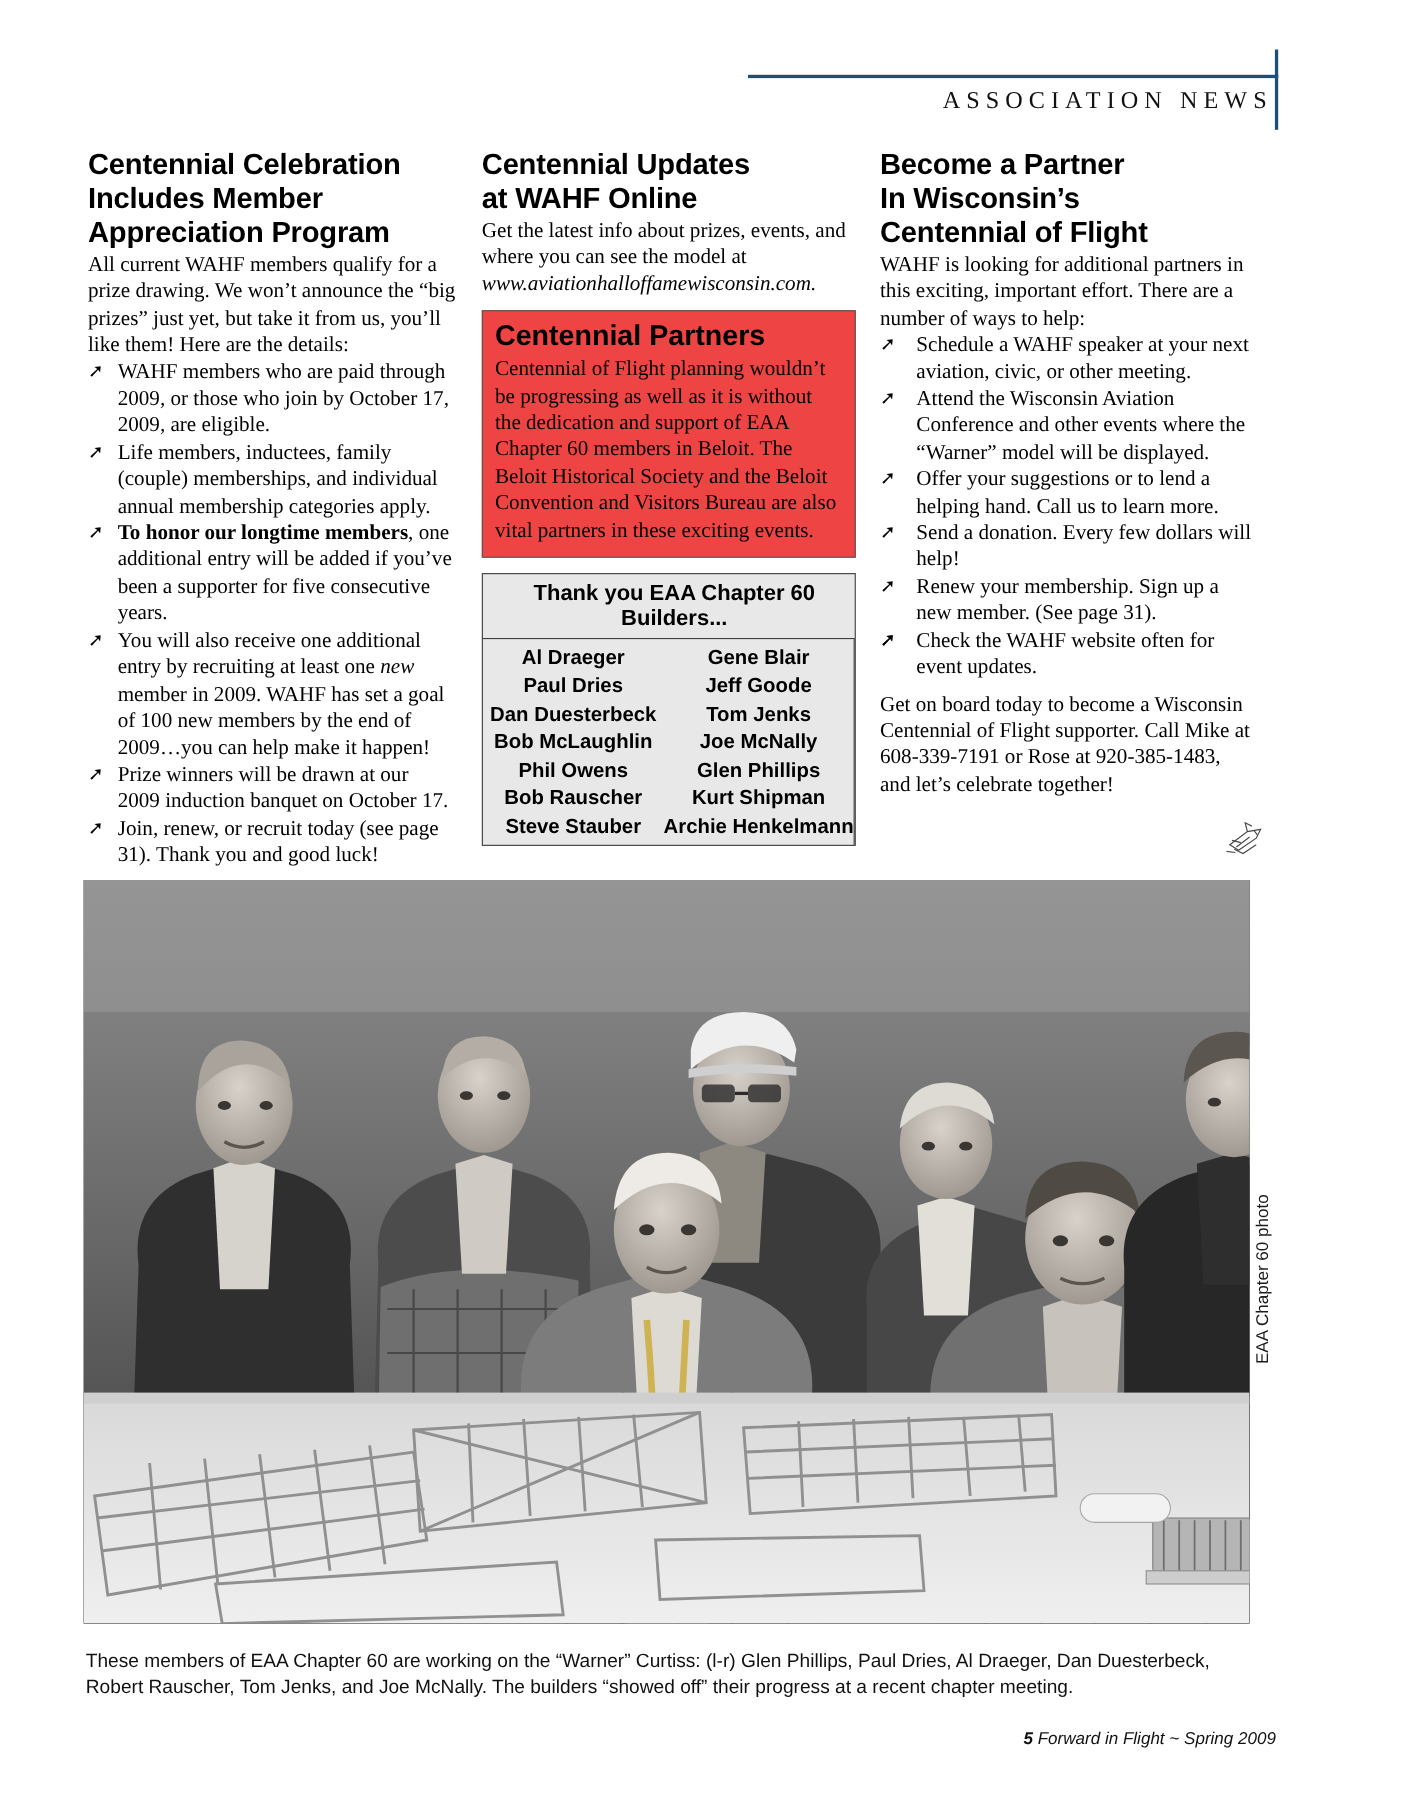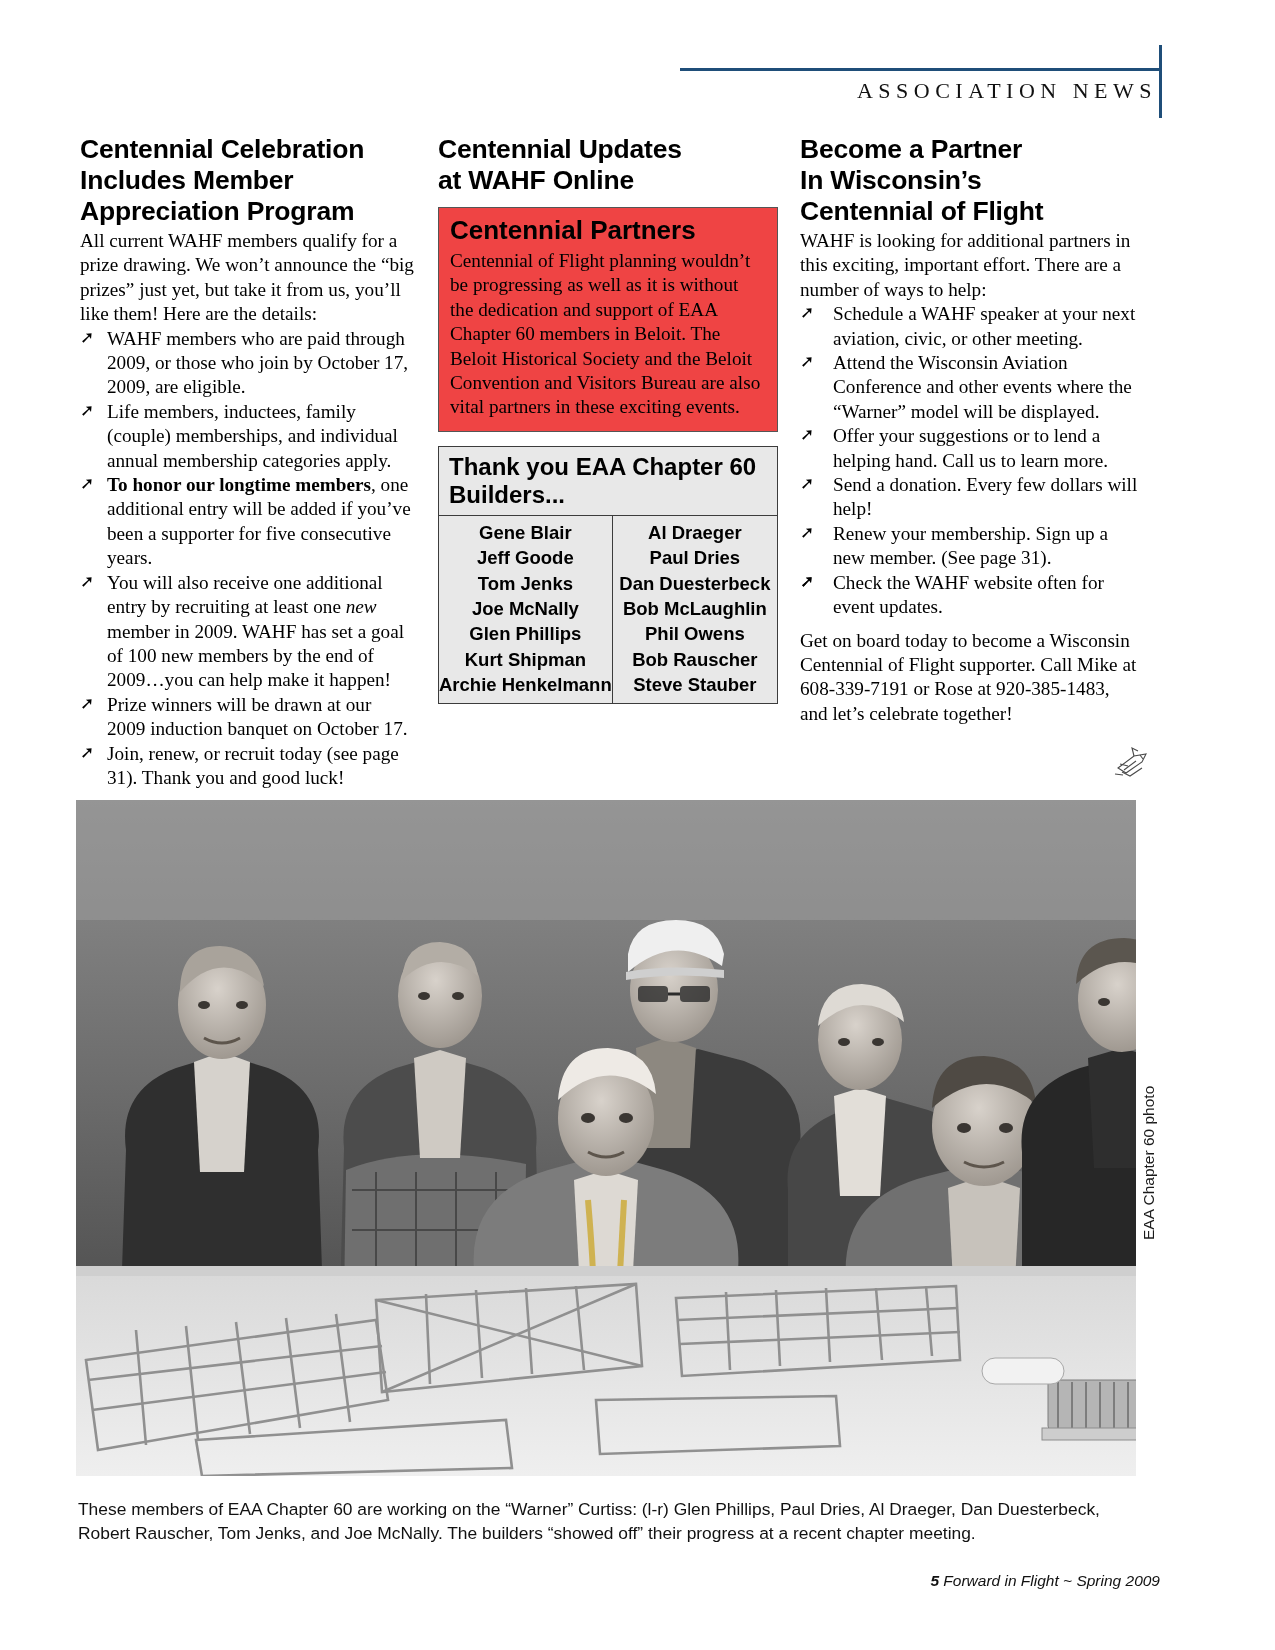--- a/index.html
+++ b/index.html
@@ -120,23 +120,24 @@
   
   .builders {
     margin-top: 14px;
     border: 1.5px solid #3c3c3c;
     background: #e8e8e8;
     box-sizing: border-box;
   }
   .builders-title {
     font-family: "Liberation Sans", sans-serif;
     font-weight: bold;
-    font-size: 24px;
+    font-size: 20px;
     padding: 6px 0 6px 10px;
     border-bottom: 1.5px solid #3c3c3c;
+    text-align: center;
   }
   .builders-grid {
     display: flex;
   }
   .builders-col {
     flex: 1 1 50%;
     padding: 4px 0 5px 0;
     text-align: center;
   }
   .builders-col.left { border-right: 1.5px solid #3c3c3c; }
@@ -243,46 +244,47 @@
         <span class="plane">➚</span><span>Join, renew, or recruit today (see page 31). Thank you and good luck!</span>
       </li>
     </ul>
   </div>
 
   <div class="col col-2">
     <h2 class="head">
       <span>Centennial Updates</span><br>
       <span>at WAHF Online</span>
     </h2>
+    <p class="body"><span>Get the latest info about prizes, events, and where you can see the model at </span><span class="ital">www.aviationhalloffamewisconsin.com.</span></p>
 
     <div class="partners-box">
       <h3>Centennial Partners</h3>
       <p>Centennial of Flight planning wouldn’t be progressing as well as it is without the dedication and support of EAA Chapter 60 members in Beloit. The Beloit Historical Society and the Beloit Convention and Visitors Bureau are also vital partners in these exciting events.</p>
     </div>
 
     <div class="builders">
       <div class="builders-title">Thank you EAA Chapter 60 Builders...</div>
       <div class="builders-grid">
+        <div class="builders-col right">
+          <div class="name">Al Draeger</div>
+          <div class="name">Paul Dries</div>
+          <div class="name">Dan Duesterbeck</div>
+          <div class="name">Bob McLaughlin</div>
+          <div class="name">Phil Owens</div>
+          <div class="name">Bob Rauscher</div>
+          <div class="name">Steve Stauber</div>
+        </div>
         <div class="builders-col left">
           <div class="name">Gene Blair</div>
           <div class="name">Jeff Goode</div>
           <div class="name">Tom Jenks</div>
           <div class="name">Joe McNally</div>
           <div class="name">Glen Phillips</div>
           <div class="name">Kurt Shipman</div>
           <div class="name">Archie Henkelmann</div>
-        </div>
-        <div class="builders-col right">
-          <div class="name">Al Draeger</div>
-          <div class="name">Paul Dries</div>
-          <div class="name">Dan Duesterbeck</div>
-          <div class="name">Bob McLaughlin</div>
-          <div class="name">Phil Owens</div>
-          <div class="name">Bob Rauscher</div>
-          <div class="name">Steve Stauber</div>
         </div>
       </div>
     </div>
   </div>
 
   <div class="col col-3">
     <h2 class="head">
       <span>Become a Partner</span><br>
       <span>In Wisconsin’s</span><br>
       <span>Centennial of Flight</span>

